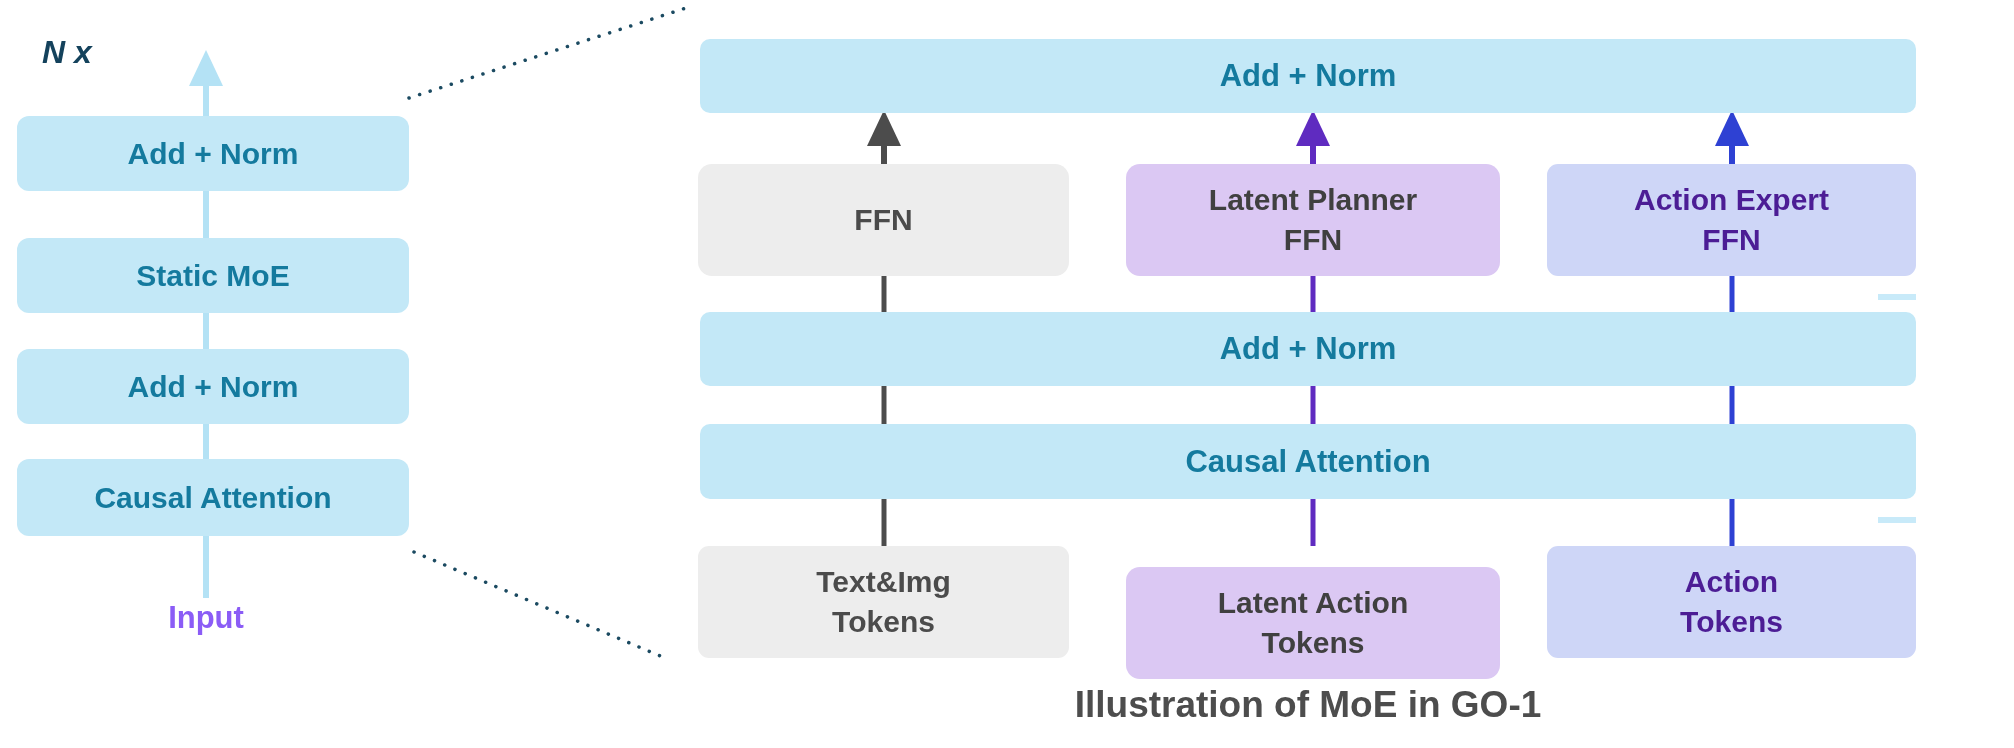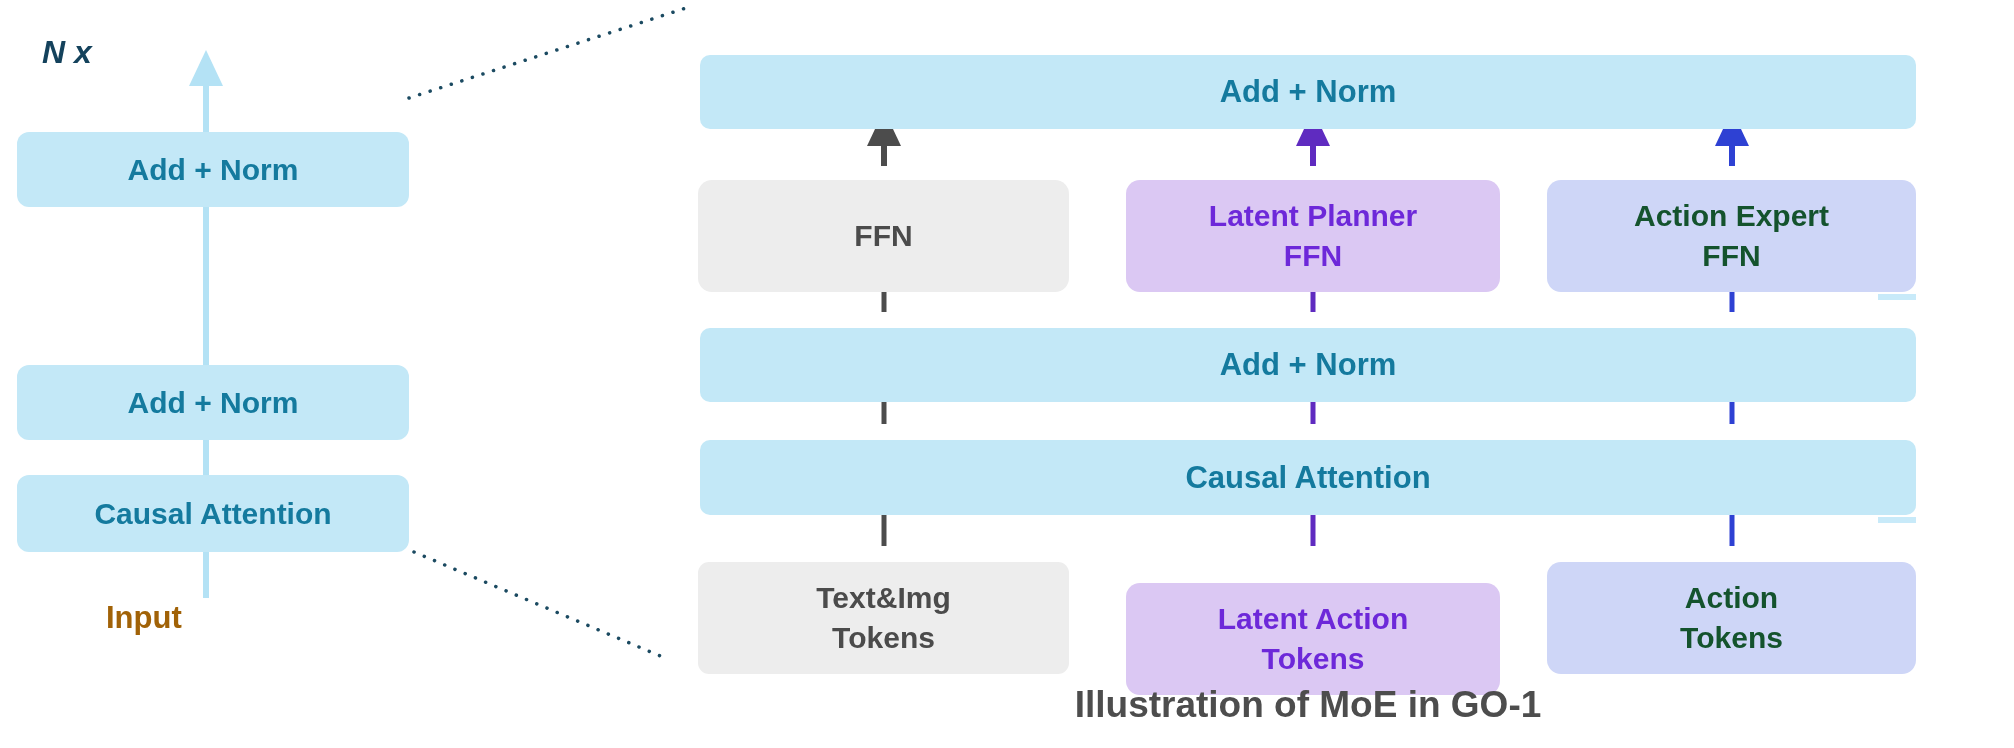--- a/index.html
+++ b/index.html
@@ -5,36 +5,36 @@
   * { margin:0; padding:0; box-sizing:border-box; }
   html,body { background:#ffffff; }
   body { font-family:"Liberation Sans","DejaVu Sans",sans-serif; }
   .canvas {
     position:relative; width:1916px; height:748px; background:#ffffff; overflow:hidden;
   }
   .lines { position:absolute; left:0; top:0; }
   .box {
     position:absolute; display:flex; flex-direction:column;
     align-items:center; justify-content:center;
-    font-weight:bold; text-align:center;margin-top:16px;
+    font-weight:bold; text-align:center;
   }
   .bar  { border-radius:10px; font-size:31px; }
   .cell { border-radius:14px; font-size:30px; line-height:40px; }
   .leftblock { border-radius:12px; font-size:30px; }
   .blue   { background:#c3e8f7; color:#147a9e; }
   .gray   { background:#ededed; color:#4b4b4b; }
-  .purple { background:#dbc8f3; color:#6d28d9; }
-  .lav    { background:#ced6f7; color:#14532d; }
+  .purple { background:#dbc8f3; color:#404040; }
+  .lav    { background:#ced6f7; color:#4c1d95;border-radius:11px; }
   .nx {
     position:absolute; left:42px; top:34px;
     font-size:32px; font-weight:bold; font-style:italic; color:#14425c;
   }
   .inputlbl {
     position:absolute; left:106px; top:600px; width:200px;
-    font-size:31px; font-weight:bold; color:#a16207;
+    text-align:center; font-size:31px; font-weight:bold; color:#8b5cf6;
   }
   .caption {
     position:absolute; left:700px; top:684px; width:1216px;
     text-align:center; font-size:37px; font-weight:bold; color:#4d4d4d;
   }
 </style>
 </head>
 <body>
 
 <div class="canvas">
@@ -82,20 +82,23 @@
       <polygon points="1732,110 1715,146 1749,146" fill="#2e41d3"></polygon>
     </g>
   </svg>
 
   <div class="nx">N x</div>
 
   <div class="box blue leftblock" style="left:17px; top:116px; width:392px; height:75px;">
     <span>Add + Norm</span>
   </div>
 
+  <div class="box blue leftblock" style="left:17px; top:238px; width:392px; height:75px;">
+    <span>Static MoE</span>
+  </div>
 
   <div class="box blue leftblock" style="left:17px; top:349px; width:392px; height:75px;">
     <span>Add + Norm</span>
   </div>
 
   <div class="box blue leftblock" style="left:17px; top:459px; width:392px; height:77px;">
     <span>Causal Attention</span>
   </div>
 
   <div class="inputlbl">Input</div>

